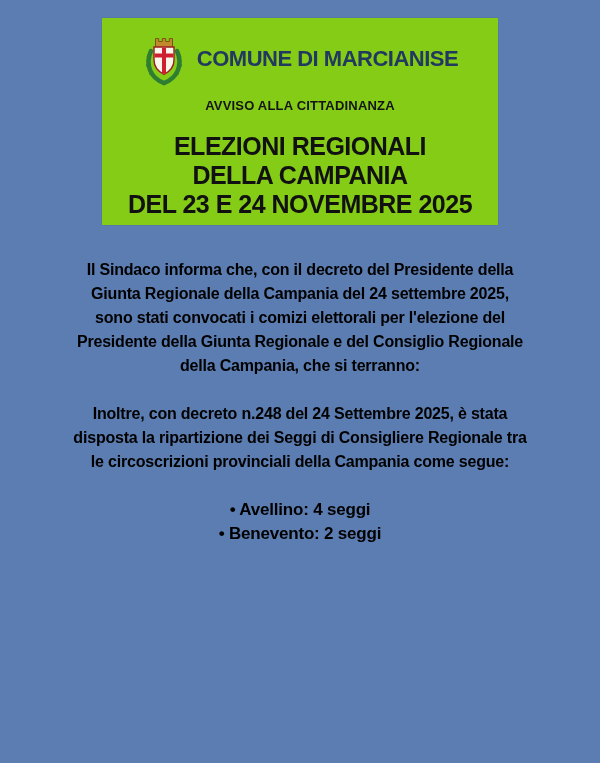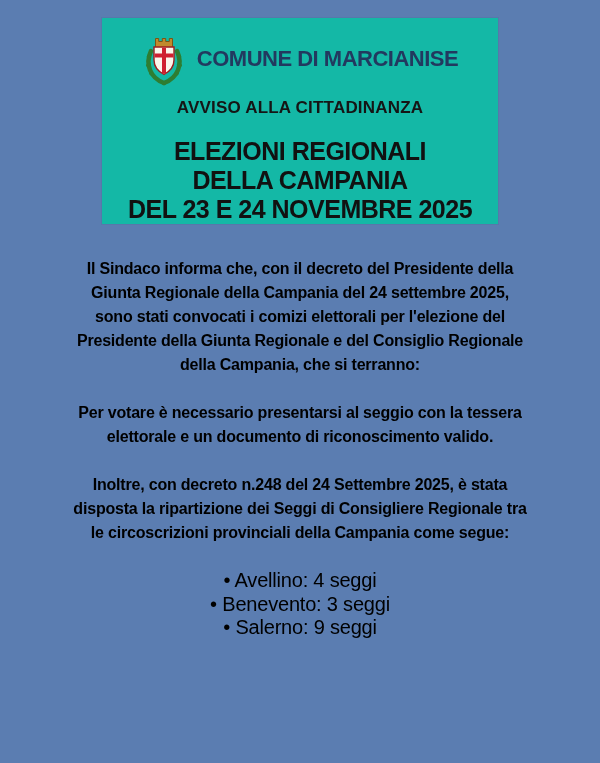--- a/index.html
+++ b/index.html
@@ -10,42 +10,42 @@
     height: 763px;
     margin: 0 auto;
     background: #5b7db1;
     overflow: hidden;
     font-family: "Liberation Sans", "DejaVu Sans", sans-serif;
   }
   .card {
     width: 396px;
     min-height: 200px;
     margin: 18px auto 0;
-    background: #14b8a6;
-    padding: 14px 8px 0;
+    background: #84cc16;
+    padding: 14px 8px 6px;
     text-align: center;
     box-shadow: 0 0 0 1px rgba(0,0,0,0.04);
   }
   .card-header {
     display: flex;
     align-items: center;
     justify-content: center;
     gap: 11px;
   }
   .crest { width: 44px; height: 54px; flex: 0 0 auto; }
   .municipality {
     font-size: 22px;
     font-weight: 800;
     color: #22395f;
     letter-spacing: -0.5px;
     white-space: nowrap;
   }
   .subtitle {
     margin-top: 12px;
-    font-size: 17px;
+    font-size: 13px;
     font-weight: 800;
     color: #151515;
     letter-spacing: 0.2px;
   }
   .main-title {
     margin-top: 19px;
     font-size: 25px;
     line-height: 29px;
     font-weight: 800;
     color: #111111;
@@ -61,23 +61,23 @@
     font-size: 16px;
     line-height: 24px;
     letter-spacing: -0.2px;
   }
   .content p {
     margin: 0 0 24px;
     white-space: pre-line;
   }
   .seats { margin-top: 0; }
   .seat-line {
-    font-size: 20px;
+    font-size: 17px;
     line-height: 23.5px;
-    font-weight: 400;
+    font-weight: 700;
   }
 </style>
 </head>
 <body>
 
 <div class="page">
 
   <div class="card">
     <div class="card-header">
       <span class="crest">
@@ -110,27 +110,24 @@
   </div>
 
   <div class="content">
     <p>Il Sindaco informa che, con il decreto del Presidente della
 Giunta Regionale della Campania del 24 settembre 2025,
 sono stati convocati i comizi elettorali per l'elezione del
 Presidente della Giunta Regionale e del Consiglio Regionale
 della Campania, che si terranno:</p>
 
 
-    <p>Per votare è necessario presentarsi al seggio con la tessera
-elettorale e un documento di riconoscimento valido.</p>
 
     <p>Inoltre, con decreto n.248 del 24 Settembre 2025, è stata
 disposta la ripartizione dei Seggi di Consigliere Regionale tra
 le circoscrizioni provinciali della Campania come segue:</p>
 
     <div class="seats">
         <div class="seat-line">• Avellino: 4 seggi</div>
-        <div class="seat-line">• Benevento: 3 seggi</div>
-        <div class="seat-line">• Salerno: 9 seggi</div>
+        <div class="seat-line">• Benevento: 2 seggi</div>
       </div>
   </div>
 
 </div>
 
 </body></html>

